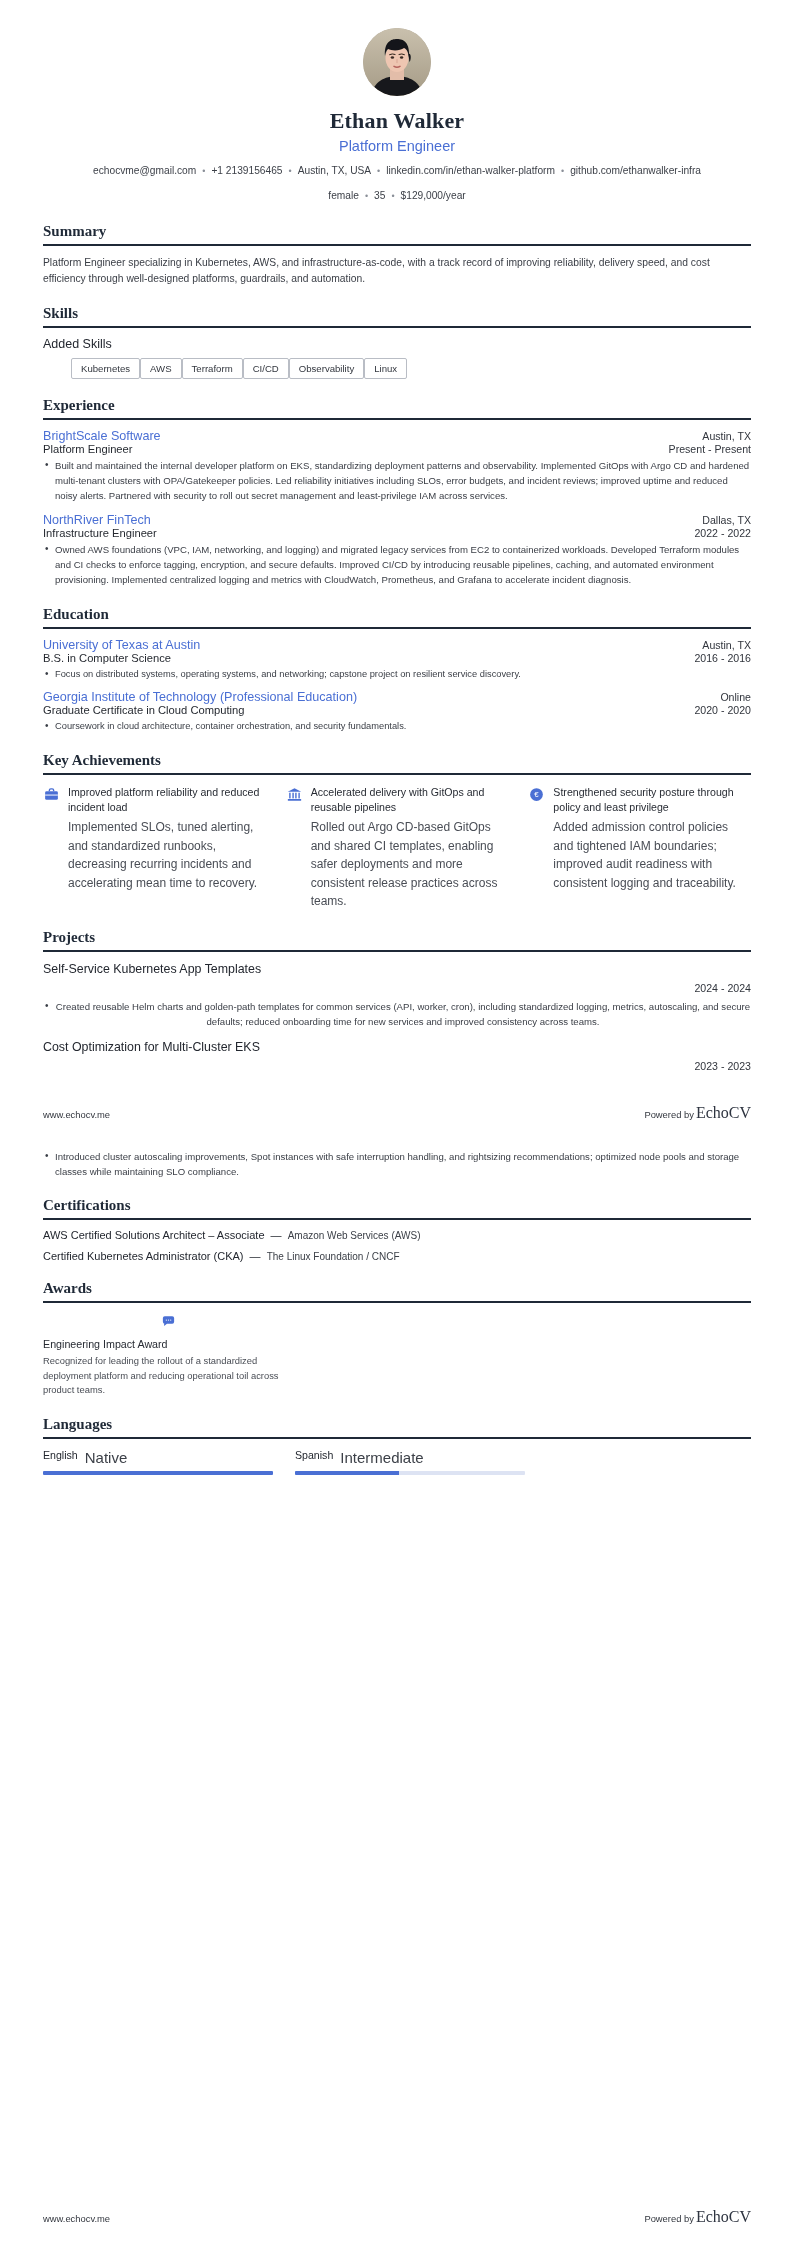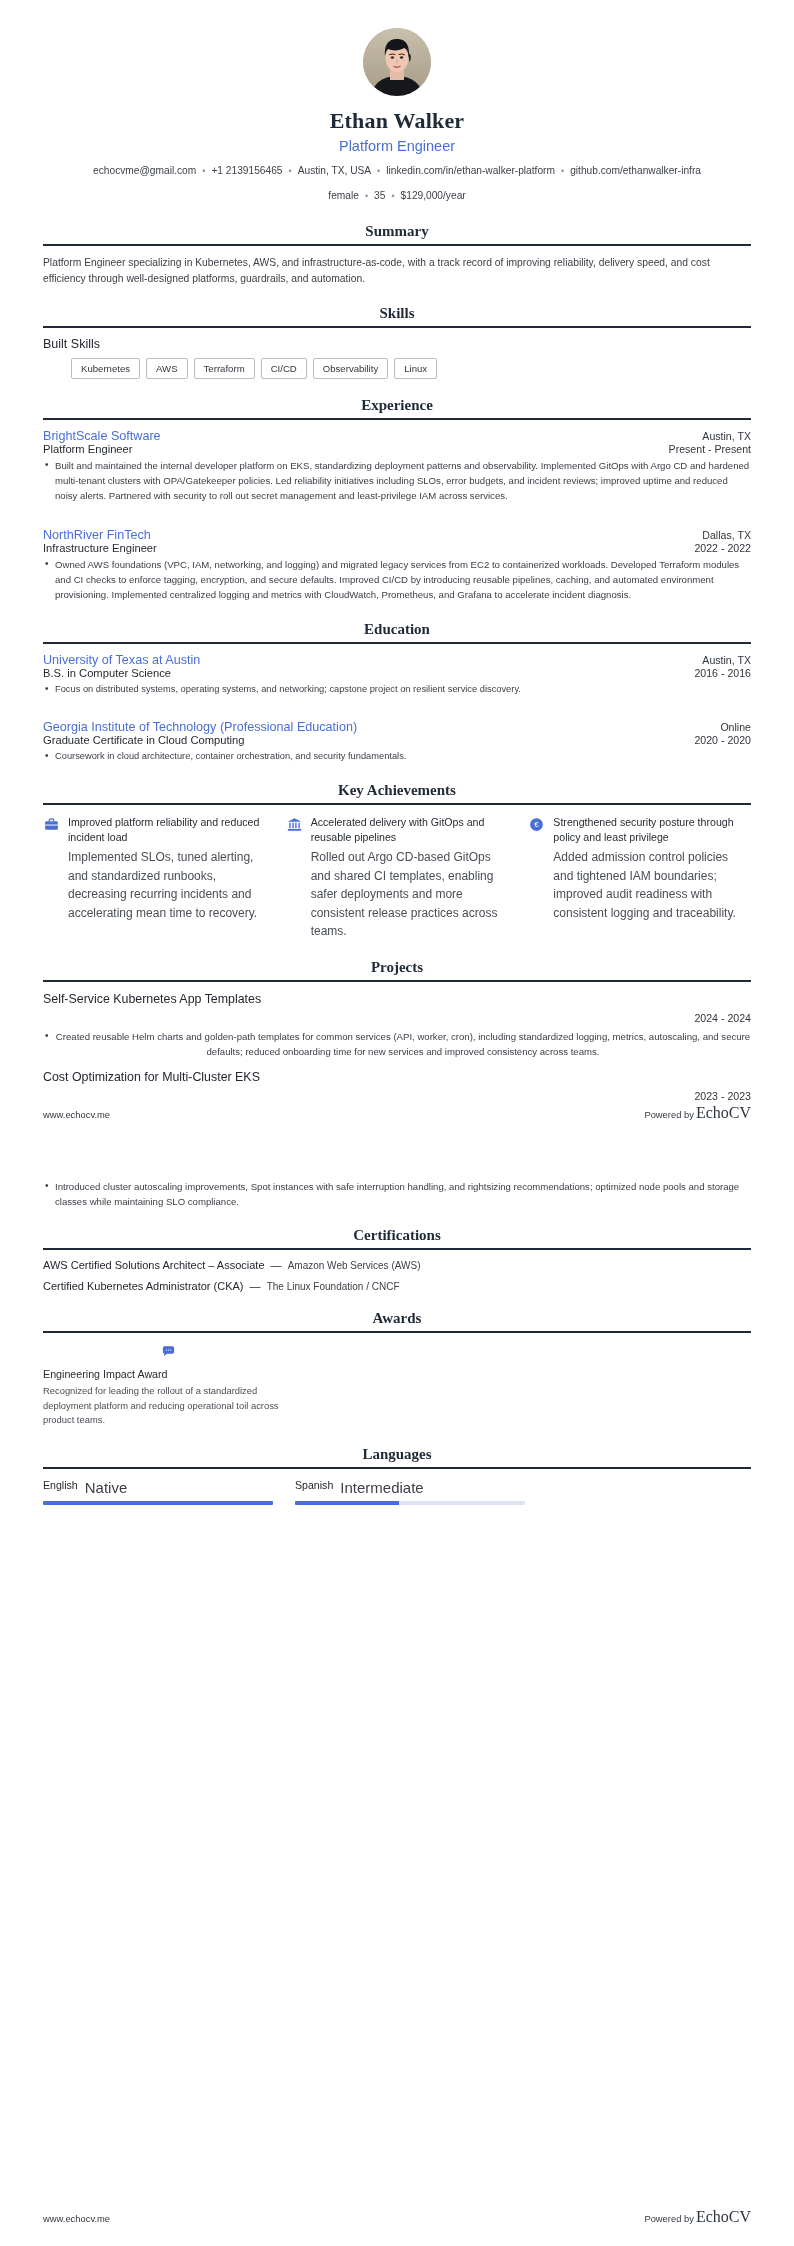--- a/index.html
+++ b/index.html
@@ -67,21 +67,20 @@
     display: inline-block;
     margin: 0 6px;
     color: #8a8f98;
     font-size: 9px;
     vertical-align: middle;
   }
 
   
   .section { margin-top: 18px; }
   .section-title {
-    text-align: center;
     font-family: "Liberation Serif", serif;
     font-weight: bold;
     font-size: 15px;
     color: #1f2937;
     padding-bottom: 4px;
   }
   .rule {
     height: 2px;
     background: #1f2937;
     width: 100%;
@@ -99,35 +98,34 @@
   
   .skill-group-title {
     margin-top: 9px;
     font-size: 12.5px;
     color: #23272f;
   }
   .chips {
     margin-top: 7px;
     display: flex;
     flex-wrap: wrap;
-    gap: 6px;
     padding-left: 28px;
   }
   .chip {
     border: 1px solid #b9bdc5;
     border-radius: 2px;
     padding: 4px 9px;
     font-size: 9.6px;
     color: #33373f;
     background: #fff;
     white-space: nowrap;
   }
 
   
-  .entry { margin-top: 24px; }
+  .entry { margin-top: 9px; }
   .entry:first-child { margin-top: 9px; }
   .entry-row {
     display: flex;
     justify-content: space-between;
     align-items: baseline;
   }
   .entry-org {
     font-size: 12.6px;
     color: #4a6fd4;
   }
@@ -364,21 +362,21 @@
 
     <div class="section">
       <div class="section-title">Summary</div>
       <div class="rule"></div>
       <div class="summary-text">Platform Engineer specializing in Kubernetes, AWS, and infrastructure-as-code, with a track record of improving reliability, delivery speed, and cost efficiency through well-designed platforms, guardrails, and automation.</div>
     </div>
 
     <div class="section">
       <div class="section-title">Skills</div>
       <div class="rule"></div>
-      <div class="skill-group-title">Built Skills</div>
+      <div class="skill-group-title">Added Skills</div>
       <div class="chips" id="skill-chips">
           <span class="chip">Kubernetes</span>
           <span class="chip">AWS</span>
           <span class="chip">Terraform</span>
           <span class="chip">CI/CD</span>
           <span class="chip">Observability</span>
           <span class="chip">Linux</span>
         </div>
     </div>
 

